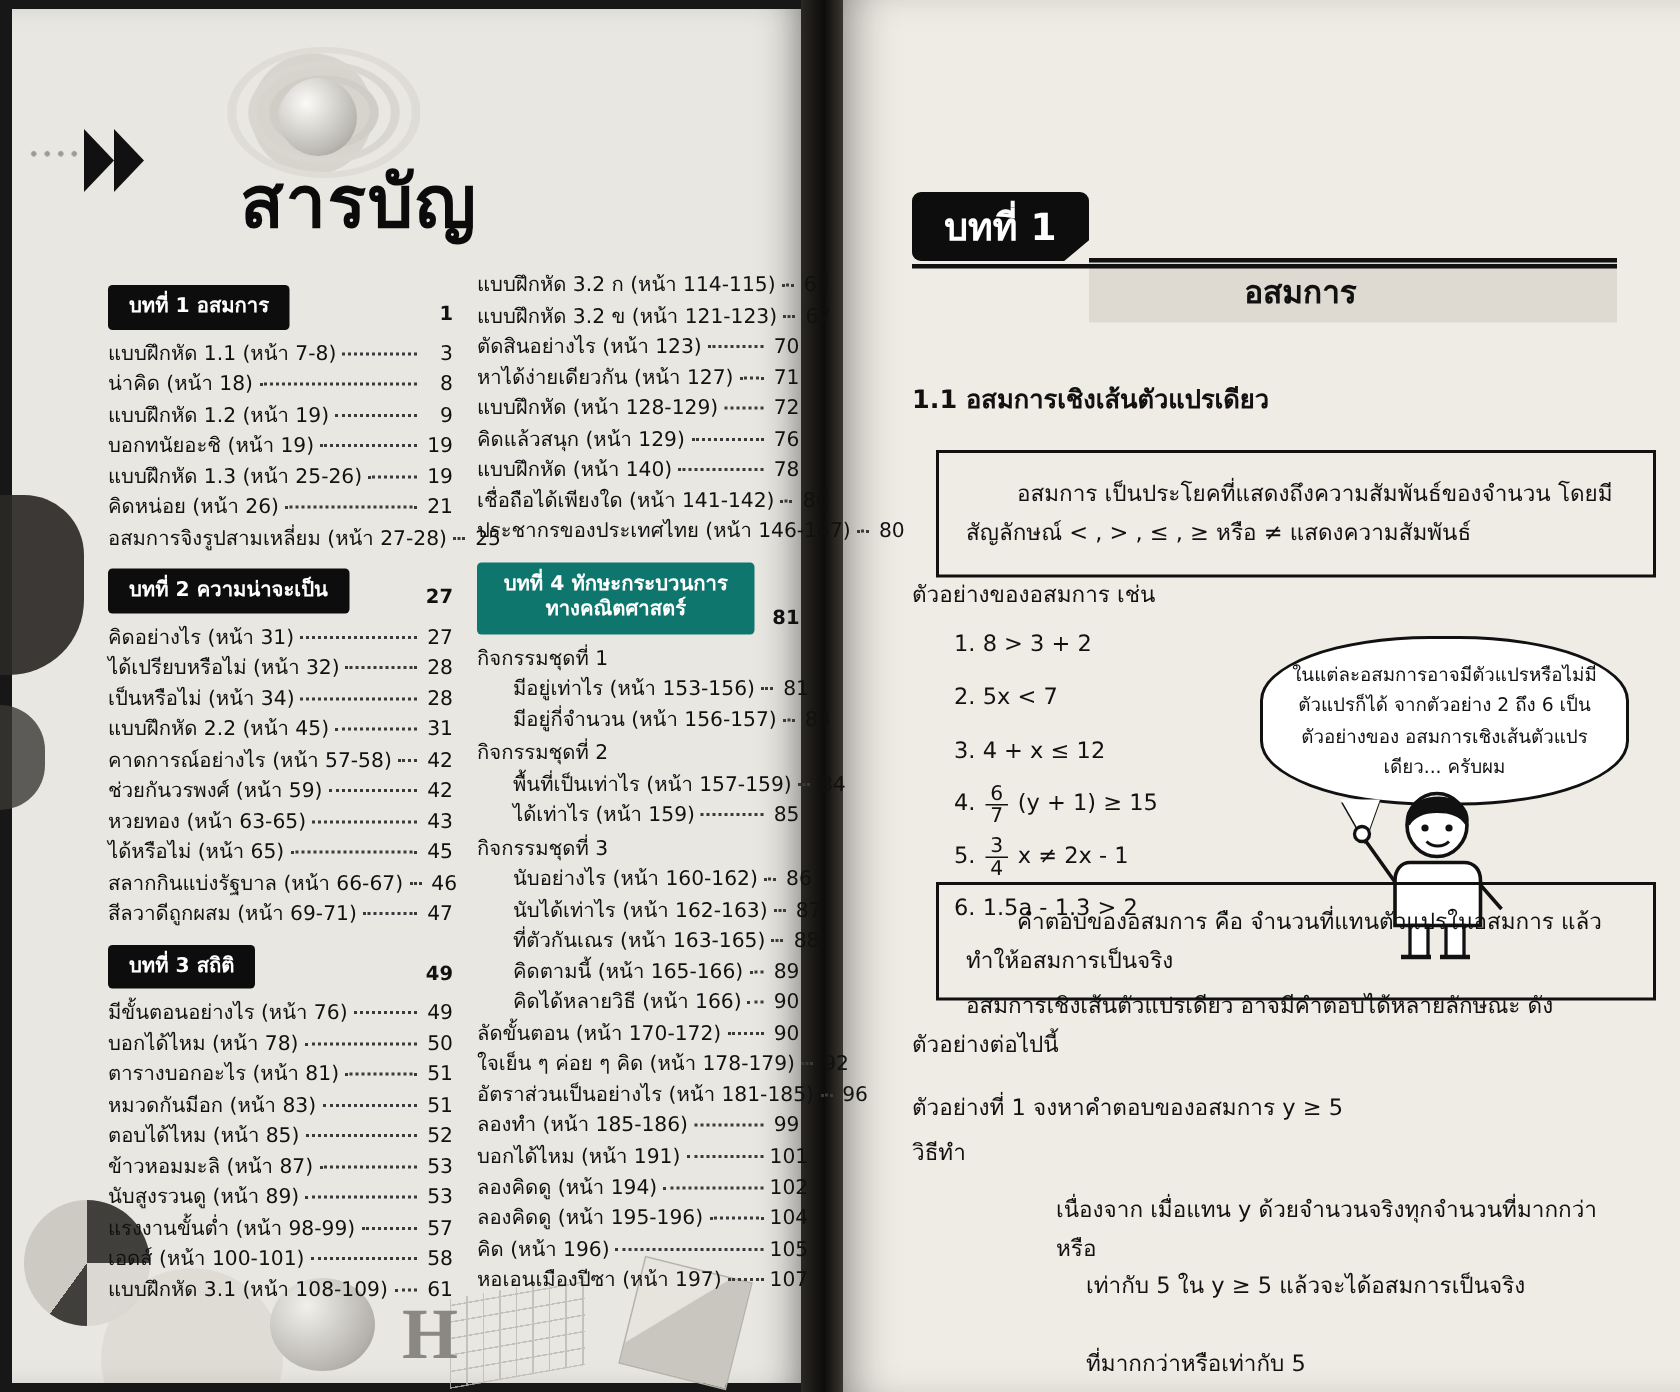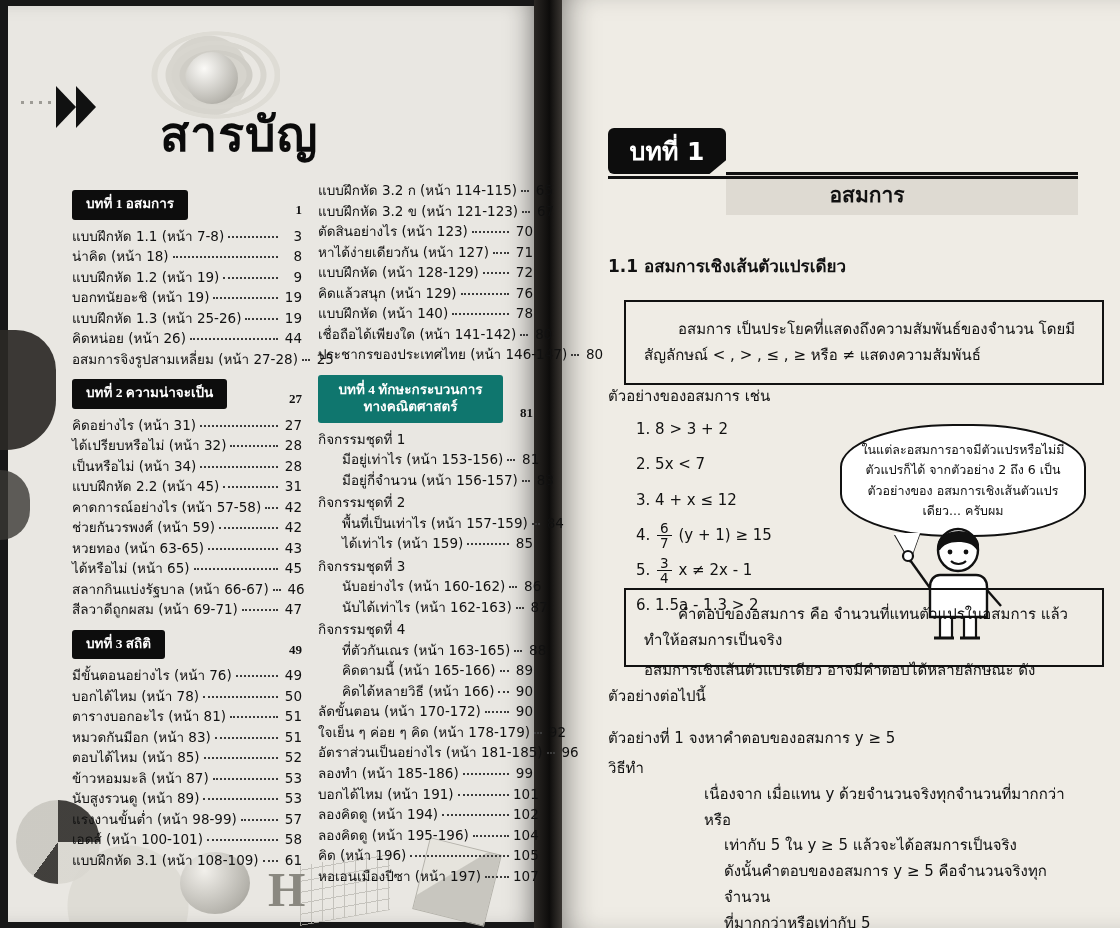--- a/index.html
+++ b/index.html
@@ -75,21 +75,21 @@
     font-family:"DejaVu Sans","Liberation Sans",sans-serif;font-weight:bold;letter-spacing:1px;
   }
   .col{position:absolute;font-size:13.5px;color:#111;line-height:1.52;}
   .col-left{left:72px;top:180px;width:230px;}
   .col-right{left:318px;top:180px;width:215px;}
 
   .chap{
     display:inline-block;background:#0d0d0d;color:#fff;font-weight:bold;
     padding:4px 14px 5px 14px;border-radius:3px;font-size:13.5px;
   }
-  .chap-row{display:flex;align-items:flex-end;justify-content:space-between;margin:10px 0 6px;font-family:Liberation Serif, serif;}
+  .chap-row{display:flex;align-items:flex-end;justify-content:space-between;margin:10px 0 6px;}
   .chap-row .pg{font-weight:bold;font-size:13px;color:#111;}
   .chap2{
     display:block;background:#0f766e;color:#fff;font-weight:bold;text-align:center;
     padding:6px 10px 7px;border-radius:3px;font-size:13.5px;line-height:1.3;width:165px;
   }
   .e{display:flex;align-items:baseline;white-space:nowrap;}
   .e .t{flex:0 0 auto;}
   .e .dots{flex:1 1 auto;margin:0 4px;border-bottom:2px dotted #3a3a3a;transform:translateY(-3px);min-width:8px;}
   .e .pg{flex:0 0 auto;width:20px;text-align:right;}
   .e.ind .t{padding-left:24px;}
@@ -136,21 +136,21 @@
     content:"";position:absolute;left:52px;bottom:-26px;width:0;height:0;
     border-left:16px solid transparent;border-right:10px solid transparent;border-top:28px solid #fff;
     filter:drop-shadow(0 2px 0 #111);
   }
   .boy{position:absolute;left:900px;top:520px;width:120px;height:120px;}
 
   .rp-1{left:608px;top:384px;}
   .rp-2{left:608px;top:658px;width:460px;}
   .rp-3{left:608px;top:726px;width:470px;}
   .rp-4{left:608px;top:756px;width:470px;}
-  .ind1{display:inline-block;text-indent:0;padding-left:96px;}
+  .ind1{display:inline-block;text-indent:0;padding-left:96px;margin-top:12px;}
   .ind2{display:inline-block;padding-left:116px;}
 </style>
 </head>
 <body>
 
 <div id="page">
   <div class="book-bg"></div>
   <div class="left-page"></div>
   <div class="right-page"></div>
   <div class="gutter"></div>
@@ -195,21 +195,21 @@
         <span class="pg">19</span>
       </div>
       <div class="e">
         <span class="t">แบบฝึกหัด 1.3 (หน้า 25-26)</span>
         <span class="dots"></span>
         <span class="pg">19</span>
       </div>
       <div class="e">
         <span class="t">คิดหน่อย (หน้า 26)</span>
         <span class="dots"></span>
-        <span class="pg">44</span>
+        <span class="pg">21</span>
       </div>
       <div class="e">
         <span class="t">อสมการจิงรูปสามเหลี่ยม (หน้า 27-28)</span>
         <span class="dots"></span>
         <span class="pg">25</span>
       </div>
       <div class="chap-row">
         <span class="chap">บทที่ 2 ความน่าจะเป็น</span>
         <span class="pg">27</span>
       </div>
@@ -394,21 +394,20 @@
       <div class="e ind">
         <span class="t">นับอย่างไร (หน้า 160-162)</span>
         <span class="dots"></span>
         <span class="pg">86</span>
       </div>
       <div class="e ind">
         <span class="t">นับได้เท่าไร (หน้า 162-163)</span>
         <span class="dots"></span>
         <span class="pg">87</span>
       </div>
-      <div class="sub">กิจกรรมชุดที่ 4</div>
       <div class="e ind">
         <span class="t">ที่ตัวกันเณร (หน้า 163-165)</span>
         <span class="dots"></span>
         <span class="pg">88</span>
       </div>
       <div class="e ind">
         <span class="t">คิดตามนี้ (หน้า 165-166)</span>
         <span class="dots"></span>
         <span class="pg">89</span>
       </div>
@@ -507,15 +506,15 @@
   </div>
 
   <div class="rp-text rp-2">
     <span style="display:inline-block;text-indent:36px;">อสมการเชิงเส้นตัวแปรเดียว อาจมีคำตอบได้หลายลักษณะ ดังตัวอย่างต่อไปนี้</span>
   </div>
 
   <div class="rp-text rp-3">ตัวอย่างที่ 1 จงหาคำตอบของอสมการ  y ≥ 5</div>
 
   <div class="rp-text rp-4">
     <span>วิธีทำ</span>
-    <span id="method-lines"><span class="ind1">เนื่องจาก เมื่อแทน y ด้วยจำนวนจริงทุกจำนวนที่มากกว่าหรือ</span><br><span class="ind2">เท่ากับ 5 ใน y ≥ 5 แล้วจะได้อสมการเป็นจริง</span><br><span class="ind2">ดังนั้นคำตอบของอสมการ y ≥ 5 คือจำนวนจริงทุกจำนวน</span><br><span class="ind2">ที่มากกว่าหรือเท่ากับ 5</span><br></span>
+    <span id="method-lines"><span class="ind1">เนื่องจาก เมื่อแทน y ด้วยจำนวนจริงทุกจำนวนที่มากกว่าหรือ</span><br><span class="ind2">เท่ากับ 5 ใน y ≥ 5 แล้วจะได้อสมการเป็นจริง</span><br><br><span class="ind2">ที่มากกว่าหรือเท่ากับ 5</span><br></span>
   </div>
 </div>
 
 </body></html>

